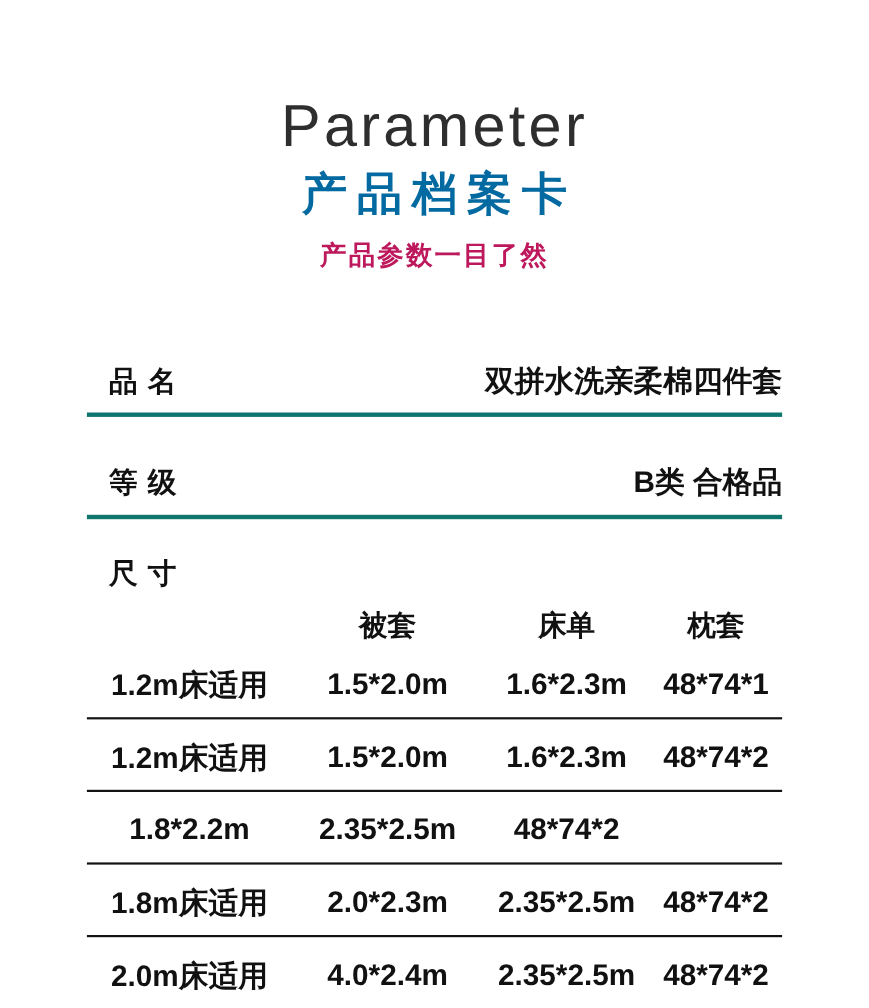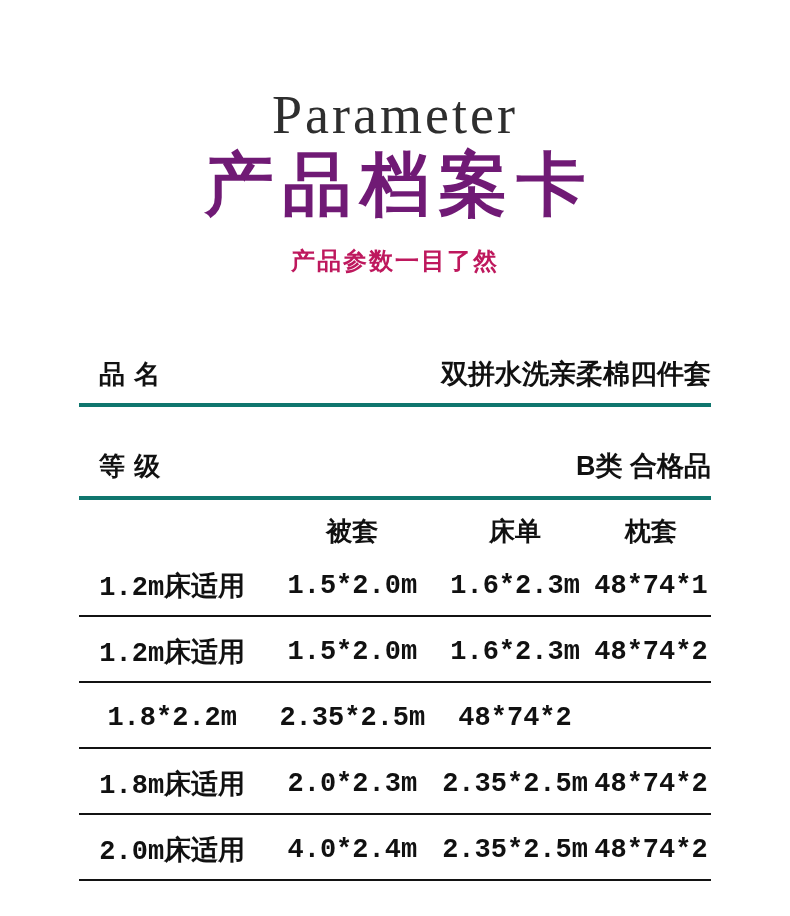--- a/index.html
+++ b/index.html
@@ -17,33 +17,33 @@
   }
   .page {
     width: 632px;
     margin: 0 auto;
     padding-top: 88px;
   }
 
   
   .header { text-align: center; }
   .title-en {
-    font-family: Liberation Serif, serif;
+    font-family: Liberation Sans, sans-serif;
     font-size: 54px;
     line-height: 1.0;
     font-weight: 400;
     color: #2e2e2e;
     letter-spacing: 3px;
   }
   .title-zh {
-    font-family: Liberation Mono, monospace;
-    font-size: 69px;
+    font-family: Liberation Serif, serif;
+    font-size: 41px;
     line-height: 1.0;
     font-weight: 600;
-    color: #701a75;
+    color: #0369a1;
     letter-spacing: 9px;
     margin-top: 14px;
     text-indent: 9px; 
   }
   .subtitle {
     font-size: 24px;
     line-height: 1.2;
     font-weight: 700;
     color: #be185d;
     letter-spacing: 2px;
@@ -100,21 +100,20 @@
   }
   .size-head .cell {
     font-size: 26px;
     font-weight: 700;
   }
   .data-row {
     height: 58px;
     border-bottom: 2px solid #131313;
     padding-top: 6px;
     box-sizing: content-box;
-    font-family: Liberation Mono, monospace;
   }
 </style>
 </head>
 <body>
 
 <div class="page">
 
   <div class="header">
     <div class="title-en">Parameter</div>
     <div class="title-zh">产品档案卡</div>
@@ -126,20 +125,21 @@
       <span class="spec-label">品 名</span>
       <span class="spec-value">双拼水洗亲柔棉四件套</span>
     </div>
     <div class="spec-row">
       <span class="spec-label">等 级</span>
       <span class="spec-value">B类 合格品</span>
     </div>
   </div>
 
   <div class="size-section">
+    <div class="size-label">尺 寸</div>
 
     <div class="size-grid">
 
       <div class="size-row size-head">
         <span class="cell"></span>
         <span class="cell">被套</span>
         <span class="cell">床单</span>
         <span class="cell">枕套</span>
       </div>
 

